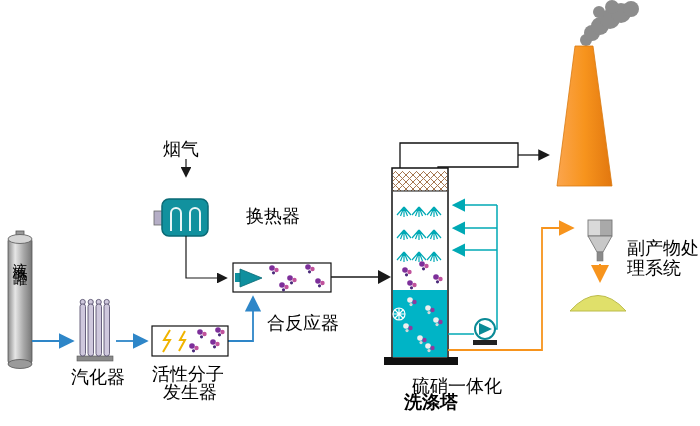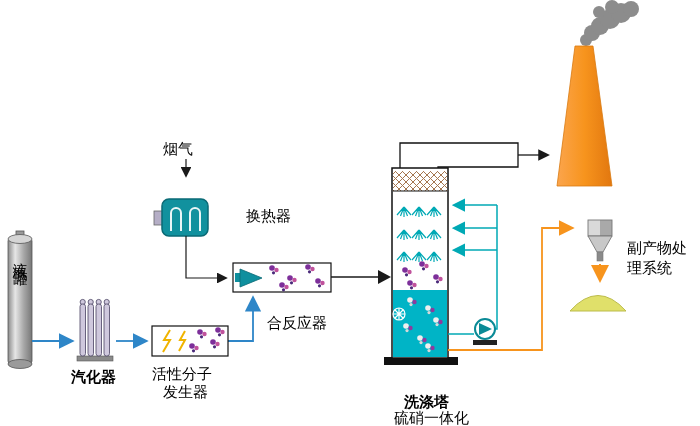--- a/index.html
+++ b/index.html
@@ -1,19 +1,19 @@
 <!DOCTYPE html>
 <html><head>
 <meta charset="utf-8">
 <style>
   html,body{margin:0;padding:0;background:#fff;}
   .canvas{position:relative;width:700px;height:426px;background:#ffffff;overflow:hidden;
           font-family:"DejaVu Sans",sans-serif;}
   .canvas svg{position:absolute;left:0;top:0;}
-  .label{position:absolute;font-size:15px;color:#000;white-space:nowrap;line-height:18px;}
+  .label{position:absolute;font-size:18px;color:#000;white-space:nowrap;line-height:18px;}
   .label-v{position:absolute;font-size:15px;color:#000;writing-mode:vertical-rl;
            text-orientation:upright;letter-spacing:5px;line-height:15px;}
 </style>
 </head>
 <body>
 
 <div class="canvas">
 
 <svg width="700" height="426" viewBox="0 0 700 426">
   <defs>
@@ -192,24 +192,24 @@
     <rect x="600" y="220" width="12" height="16" fill="#a9a9a9"></rect>
     <rect x="588" y="220" width="24" height="16" fill="none" stroke="#777" stroke-width="0.9"></rect>
     <polygon points="588,236 612,236 603,252 597,252" fill="#c8c8c8" stroke="#777" stroke-width="0.9"></polygon>
     <rect x="597" y="252" width="6" height="9" fill="#8a8a8a" stroke="#777" stroke-width="0.6"></rect>
   </g>
   <path d="M600,264 V280" fill="none" stroke-width="2" marker-end="url(#mO)" stroke="#f7941d"></path>
   <path d="M570,311 Q598,280 626,311 Z" stroke="#bcbc4a" stroke-width="1" fill="#e0e06a"></path>
 </svg>
 
 <div class="label-v" style="left:12px;top:250px;">液氧罐</div>
-<div class="label" style="left:71px;top:368px;font-weight:bold;">汽化器</div>
+<div class="label" style="left:71px;top:368px;">汽化器</div>
 <div class="label" style="left:152px;top:365px;text-align:center;">活性分子</div>
 <div class="label" style="left:163px;top:383px;">发生器</div>
 <div class="label" style="left:163px;top:140px;">烟气</div>
 <div class="label" style="left:214px;top:207px;margin-left:32px;">换热器</div>
 <div class="label" style="left:267px;top:314px;">合反应器</div>
-<div class="label" style="left:394px;top:377px;margin-top:32px;">硫硝一体化</div>
+<div class="label" style="left:412px;top:377px;">硫硝一体化</div>
 <div class="label" style="left:404px;top:393px;font-weight:bold;">洗涤塔</div>
 <div class="label" style="left:627px;top:239px;">副产物处</div>
 <div class="label" style="left:627px;top:259px;">理系统</div>
 
 </div>
 
 </body></html>

